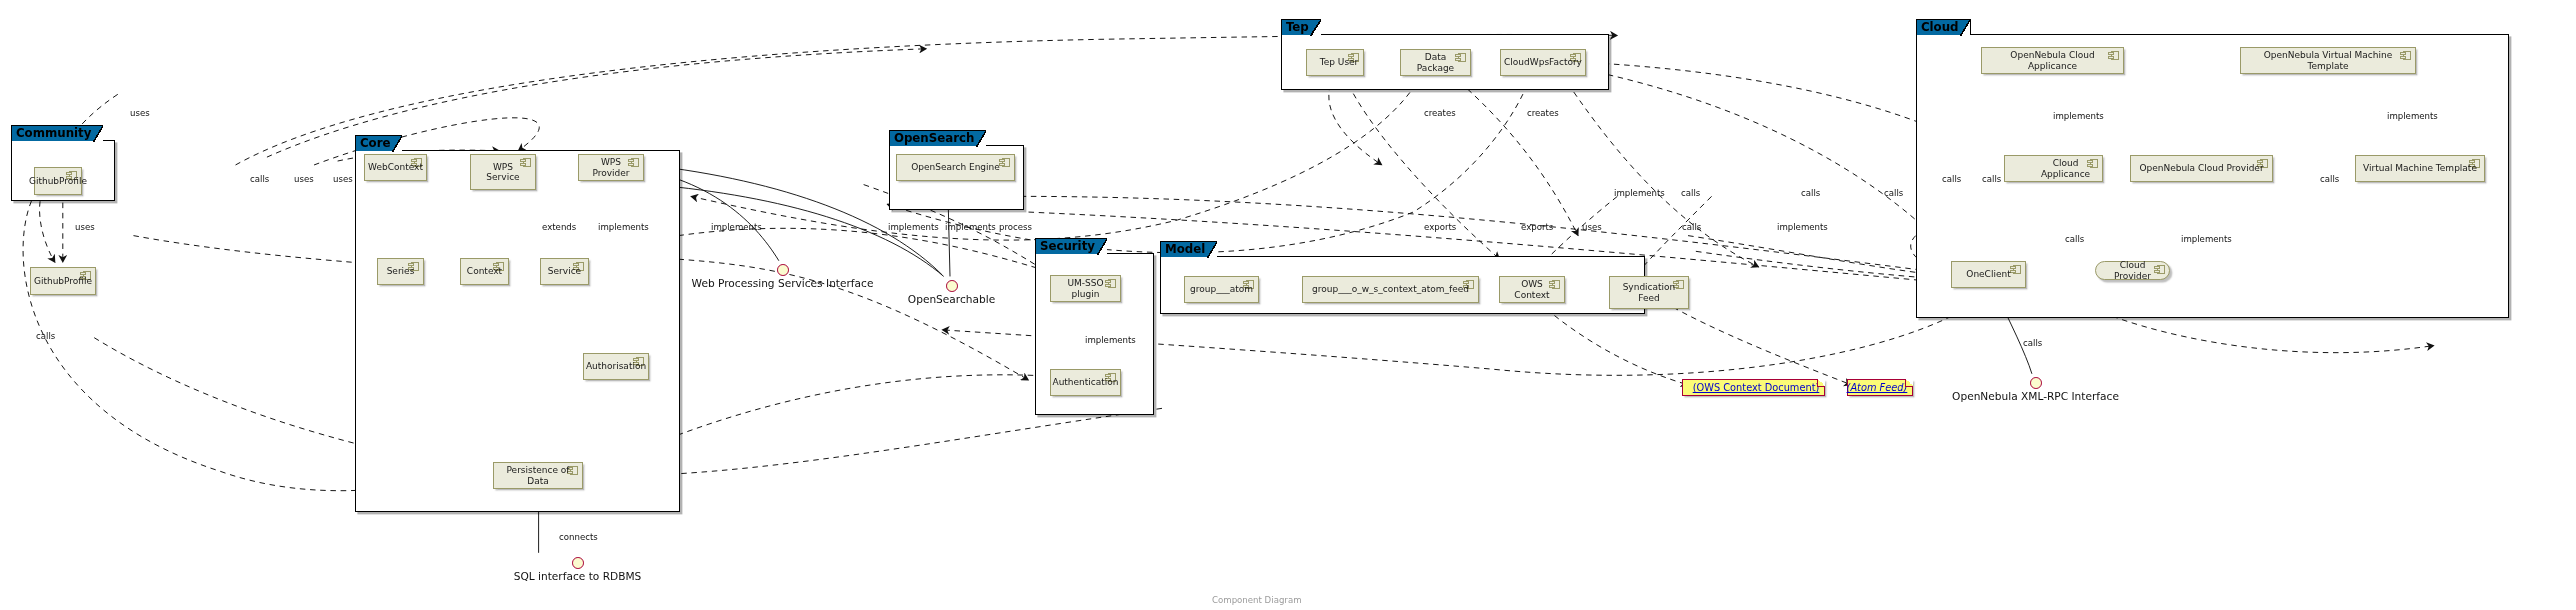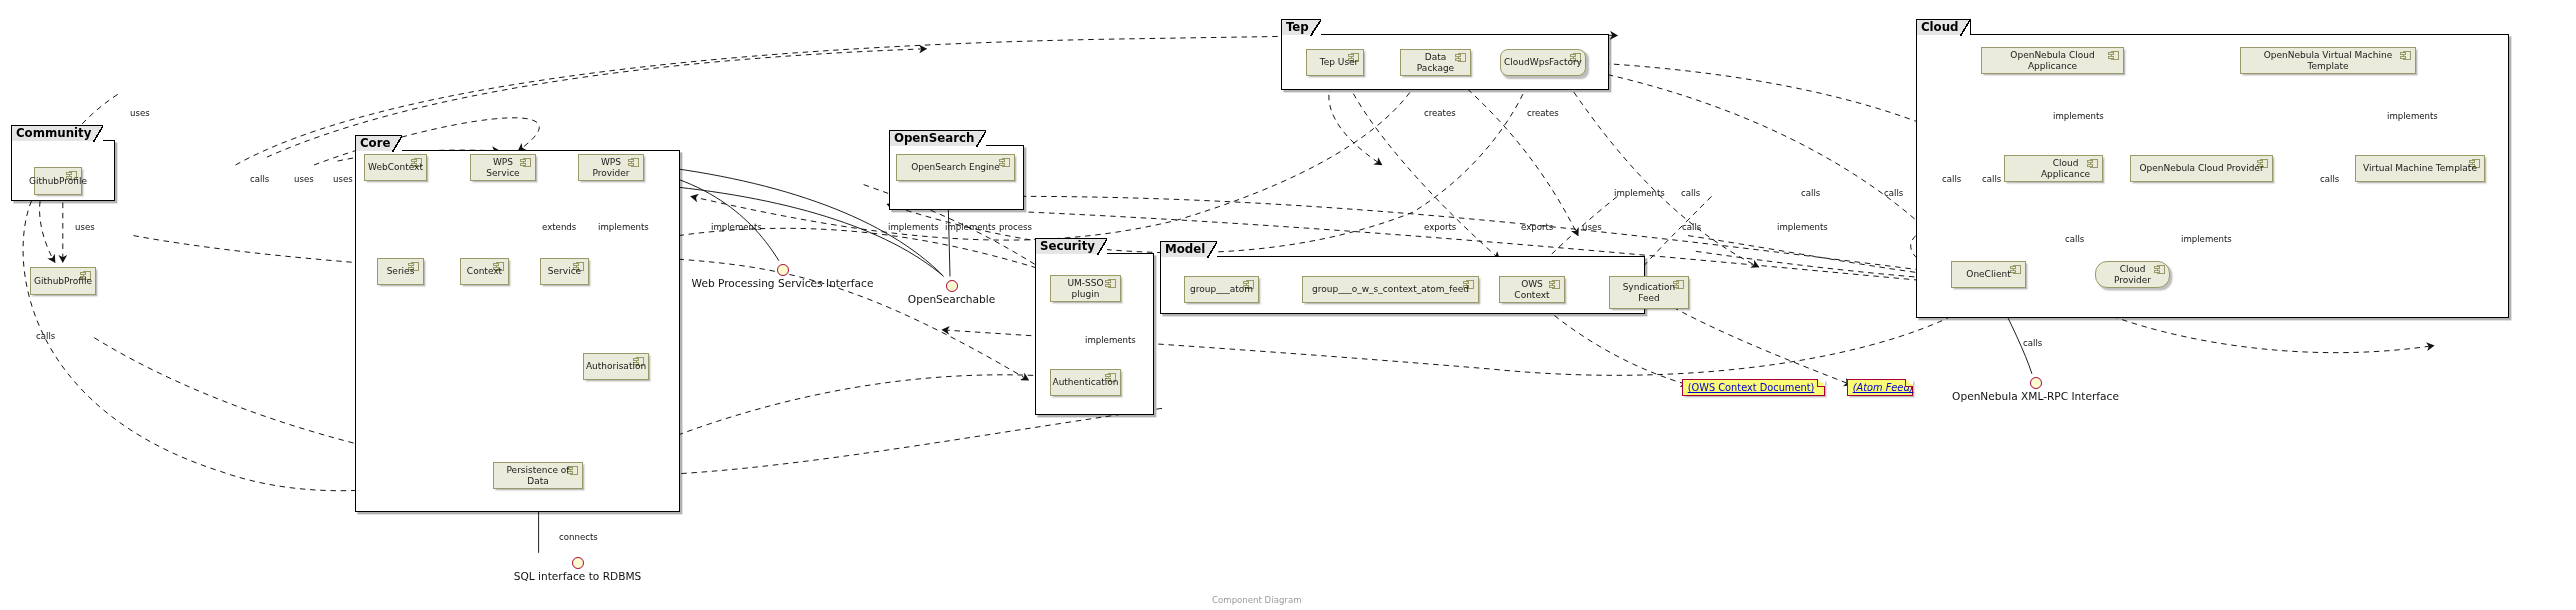--- a/index.html
+++ b/index.html
@@ -6,21 +6,21 @@
   html,body{margin:0;padding:0;background:#ffffff;}
   body{font-family:"DejaVu Sans", sans-serif;}
   #canvas{position:relative;width:2576px;height:611px;background:#fff;overflow:hidden;}
 
   
   .pkg{position:absolute;box-sizing:border-box;}
   .pkg .pkg-tab{
     position:absolute;left:0;top:0;height:15.7px;
     box-sizing:border-box;
     border:1.3px solid #000;border-bottom:none;
-    background:#e5e5e5;
+    background:#0369a1;
     padding:0 11px 0 3.9px;
     font-size:11.8px;font-weight:bold;line-height:14px;
     font-family:"DejaVu Sans", sans-serif;
     color:#000;white-space:nowrap;
     z-index:3;
   }
   .pkg .pkg-tab::after{
     content:"";position:absolute;right:-0.8px;top:-0.8px;width:10.2px;height:16.5px;
     background:linear-gradient(to bottom right, transparent 0, transparent 48%, #000 48%, #000 57%, #fff 57%, #fff 100%);
   }
@@ -69,21 +69,21 @@
     font-size:10.6px;color:#111;font-family:"DejaVu Sans", sans-serif;
     transform:translateX(-50%);left:5.5px;
   }
 
   
   .note{
     position:absolute;box-sizing:border-box;
     background:#fbfb77;border:1.1px solid #a80036;
     box-shadow:2.4px 2.4px 1.6px rgba(0,0,0,.26);
     font-size:9.8px;color:#0000cc;text-decoration:underline;
-    display:flex;align-items:center;justify-content:flex-start;
+    display:flex;align-items:center;justify-content:flex-end;
     padding:0.8px 4.7px;white-space:nowrap;z-index:8;
     font-family:"DejaVu Sans", sans-serif;
   }
   .note::after{
     content:"";position:absolute;right:-0.8px;top:-0.8px;width:7px;height:7px;
     background:linear-gradient(to bottom left,#fff 0,#fff 50%,#fbfb77 50%);
     border-left:1.1px solid #a80036;border-bottom:1.1px solid #a80036;
   }
 
   
@@ -246,21 +246,21 @@
         </span>
       </div>
       <div class="comp" style="left: 364px; top: 154px; width: 63px; height: 27px;">
         <span class="clabel">WebContext</span>
         <span class="cicon">
           <span class="body"></span>
           <span class="t1"></span>
           <span class="t2"></span>
         </span>
       </div>
-      <div class="comp" style="left: 470px; top: 154px; width: 66px; height: 27px;">
+      <div class="comp" style="left: 470px; top: 154px; width: 66px; height: 36px;">
         <span class="clabel">WPS Service</span>
         <span class="cicon">
           <span class="body"></span>
           <span class="t1"></span>
           <span class="t2"></span>
         </span>
       </div>
       <div class="comp" style="left: 578px; top: 154px; width: 66px; height: 27px;">
         <span class="clabel">WPS Provider</span>
         <span class="cicon">
@@ -326,21 +326,21 @@
         </span>
       </div>
       <div class="comp" style="left: 1400px; top: 49px; width: 71px; height: 27px;">
         <span class="clabel">Data Package</span>
         <span class="cicon">
           <span class="body"></span>
           <span class="t1"></span>
           <span class="t2"></span>
         </span>
       </div>
-      <div class="comp" style="left: 1500px; top: 49px; width: 86px; height: 27px; border-radius: 8px;">
+      <div class="comp" style="left: 1500px; top: 49px; width: 86px; height: 27px;">
         <span class="clabel">CloudWpsFactory</span>
         <span class="cicon">
           <span class="body"></span>
           <span class="t1"></span>
           <span class="t2"></span>
         </span>
       </div>
       <div class="comp" style="left: 1050px; top: 275px; width: 71px; height: 27px;">
         <span class="clabel">UM-SSO plugin</span>
         <span class="cicon">
@@ -430,21 +430,21 @@
         </span>
       </div>
       <div class="comp" style="left: 1951px; top: 261px; width: 75px; height: 27px;">
         <span class="clabel">OneClient</span>
         <span class="cicon">
           <span class="body"></span>
           <span class="t1"></span>
           <span class="t2"></span>
         </span>
       </div>
-      <div class="comp" style="left: 2095px; top: 261px; width: 75px; height: 27px; border-radius: 12px;">
+      <div class="comp" style="left: 2095px; top: 261px; width: 75px; height: 19px; border-radius: 12px;">
         <span class="clabel">Cloud Provider</span>
         <span class="cicon">
           <span class="body"></span>
           <span class="t1"></span>
           <span class="t2"></span>
         </span>
       </div>
     </div>
 
   <div id="iface-layer">

